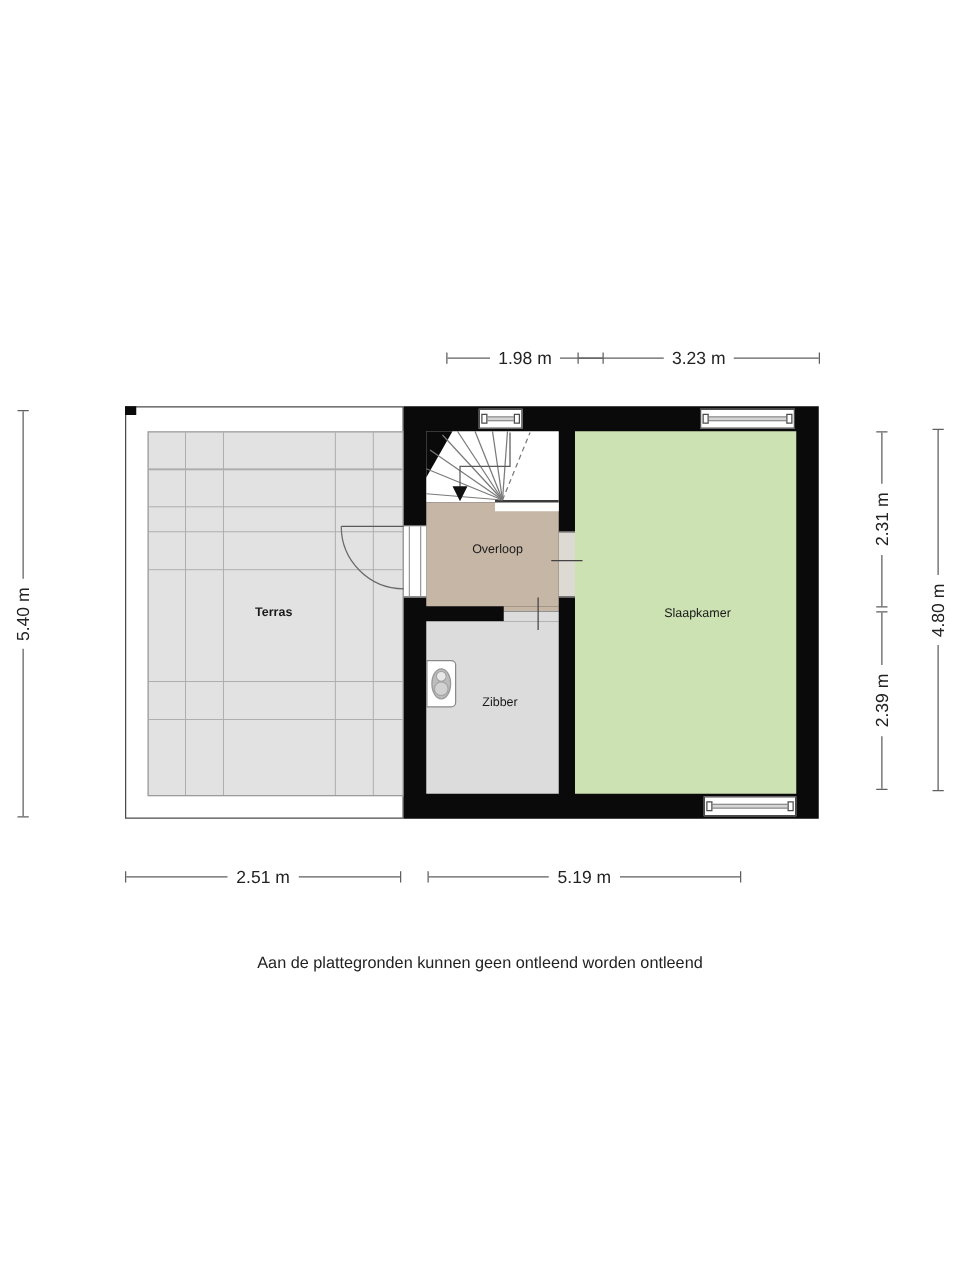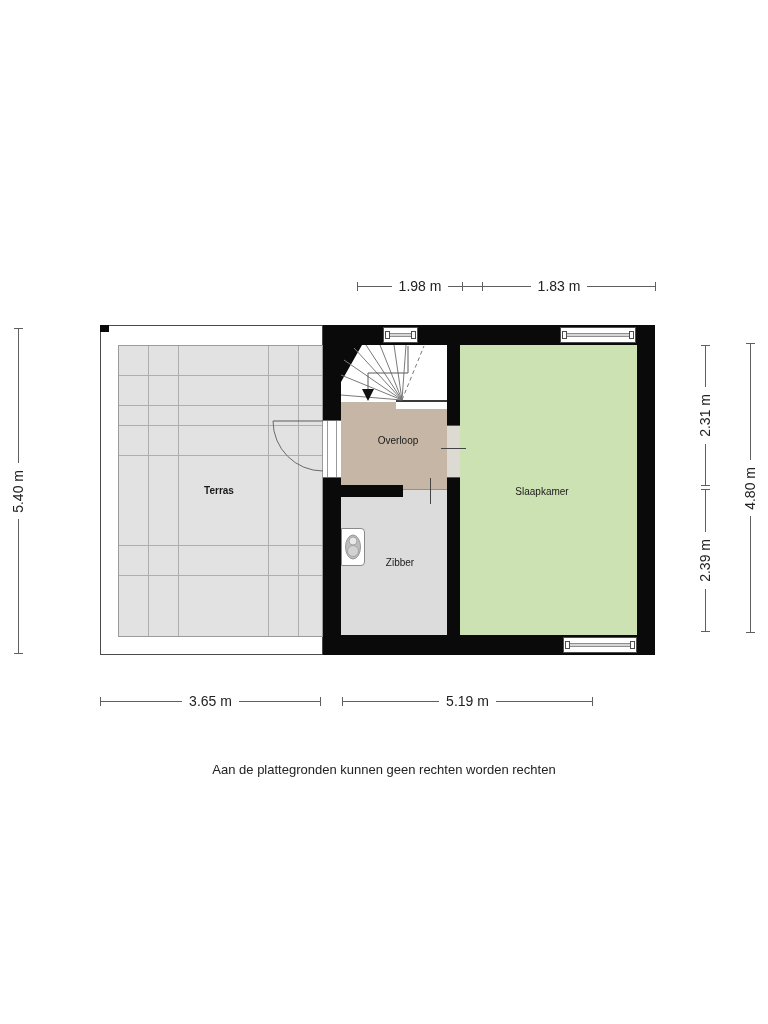--- a/index.html
+++ b/index.html
@@ -39,21 +39,21 @@
     <span class="tk"></span>
       <span class="ln"></span>
     <span class="lb">1.98 m</span>
     <span class="ln"></span>
       <span class="tk"></span>
   </div>
 
   <div class="dimh" style="left:462px;top:278px;width:194px;">
     <span class="tk"></span>
       <span class="ln"></span>
-    <span class="lb">1.83 m</span>
+    <span class="lb">3.23 m</span>
     <span class="ln"></span>
       <span class="tk"></span>
   </div>
 
   <div class="dimv" style="left:8px;top:328px;height:326px;">
     <span class="tk"></span>
       <span class="ln"></span>
     <span class="lb">5.40 m</span>
     <span class="ln"></span>
       <span class="tk"></span>
@@ -79,21 +79,21 @@
     <span class="tk"></span>
       <span class="ln"></span>
     <span class="lb">4.80 m</span>
     <span class="ln"></span>
       <span class="tk"></span>
   </div>
 
   <div class="dimh" style="left:100px;top:693px;width:221px;">
     <span class="tk"></span>
       <span class="ln"></span>
-    <span class="lb">3.65 m</span>
+    <span class="lb">2.51 m</span>
     <span class="ln"></span>
       <span class="tk"></span>
   </div>
 
   <div class="dimh" style="left:342px;top:693px;width:251px;">
     <span class="tk"></span>
       <span class="ln"></span>
     <span class="lb">5.19 m</span>
     <span class="ln"></span>
       <span class="tk"></span>
@@ -165,18 +165,18 @@
   <div class="abs" style="left:341px;top:528px;width:24px;height:38px;background:#ffffff;border:1px solid #8a8a8a;border-radius:0 4px 4px 0;box-sizing:border-box;">
     <svg width="22" height="36" viewBox="0 0 22 36">
       <ellipse cx="11" cy="18" rx="7.5" ry="12" fill="#bdbdbd" stroke="#9a9a9a"></ellipse>
       <circle cx="11" cy="12" r="4" fill="#e8e8e8" stroke="#a5a5a5"></circle>
       <circle cx="11" cy="22" r="5.5" fill="#d2d2d2" stroke="#a5a5a5"></circle>
     </svg>
   </div>
 
   <div class="room-label" style="left:219px;top:490px;font-weight:bold;">Terras</div>
   <div class="room-label" style="left:398px;top:440px;">Overloop</div>
-  <div class="room-label" style="left:542px;top:491px;">Slaapkamer</div>
+  <div class="room-label" style="left:558px;top:491px;">Slaapkamer</div>
   <div class="room-label" style="left:400px;top:562px;">Zibber</div>
 
-  <div class="footer-line" style="top:762px;">Aan de plattegronden kunnen geen rechten worden rechten</div>
+  <div class="footer-line" style="top:762px;">Aan de plattegronden kunnen geen ontleend worden ontleend</div>
 
 </div>
 
 </body></html>

